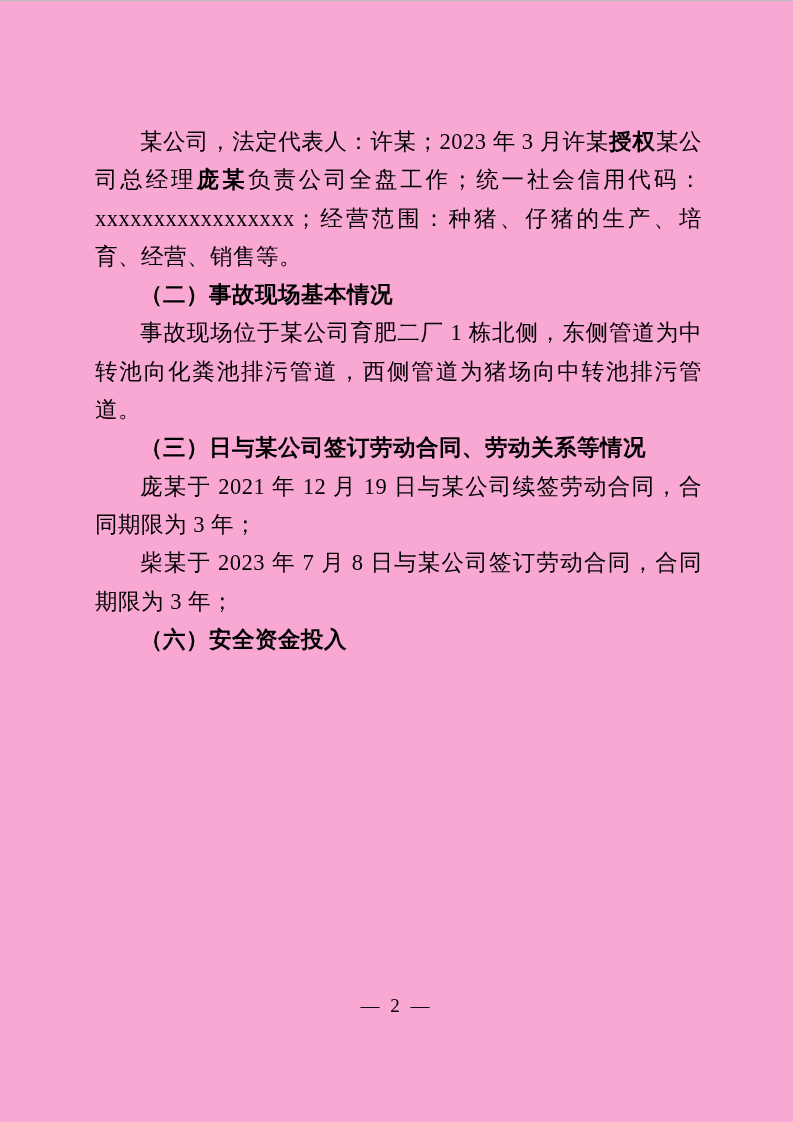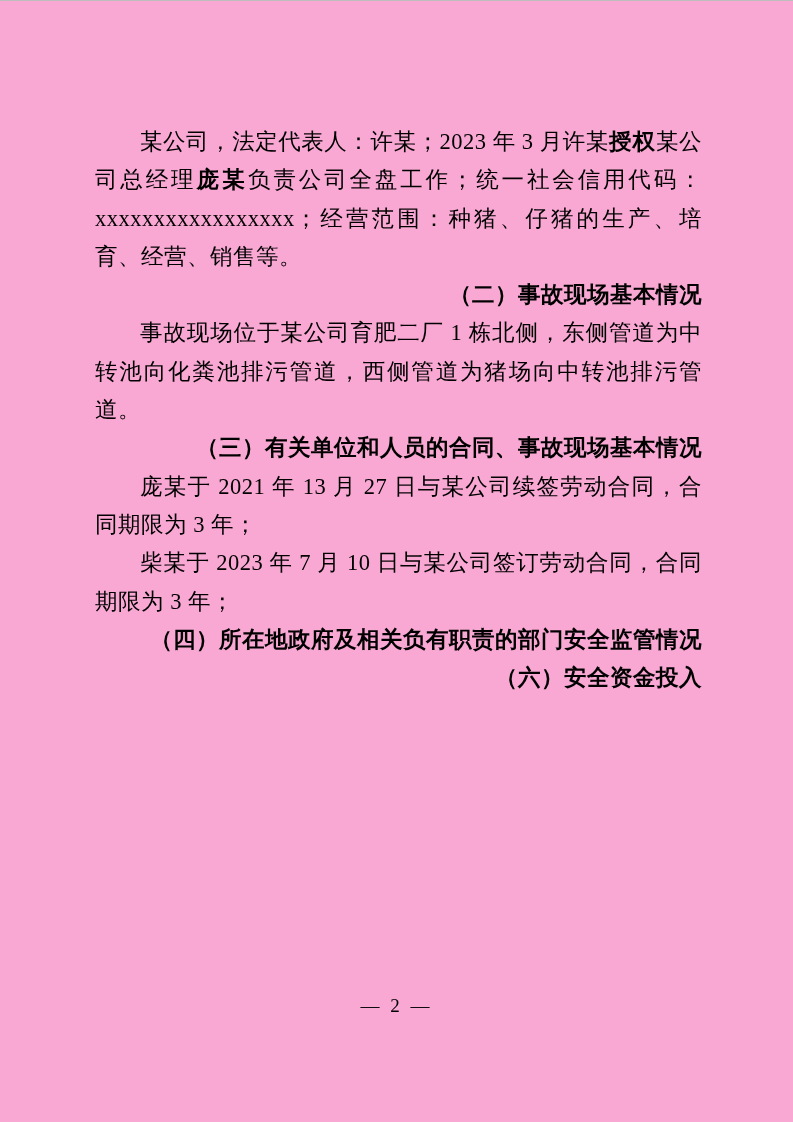--- a/index.html
+++ b/index.html
@@ -29,21 +29,21 @@
   .para {
     margin: 0;
     text-align: justify;
     text-justify: inter-character;
     text-indent: 2em;
   }
   .heading {
     margin: 0;
     text-indent: 2em;
     font-weight: 700;
-    text-align: right;
+    text-align: left;
   }
   .b-term {
     font-weight: 700;
     font-family: "Liberation Sans", "DejaVu Sans", sans-serif;
     letter-spacing: 1px;
   }
   .footer {
     position: absolute;
     top: 994px;
     left: 0;
@@ -59,28 +59,27 @@
 <div class="page">
 
   <div class="doc">
 
     <p class="para"><span>某公司，法定代表人：许某；2023 年 3 月许某</span><span class="b-term">授权</span><span>某公司总经理</span><span class="b-term">庞某</span><span>负责公司全盘工作；统一社会信用代码：xxxxxxxxxxxxxxxxx；经营范围：种猪、仔猪的生产、培育、经营、销售等。</span></p>
 
     <p class="heading">（二）事故现场基本情况</p>
 
     <p class="para">事故现场位于某公司育肥二厂 1 栋北侧，东侧管道为中转池向化粪池排污管道，西侧管道为猪场向中转池排污管道。</p>
 
-    <p class="heading">（三）有关单位和人员的合同、事故现场基本情况</p>
+    <p class="heading">（三）日与某公司签订劳动合同、劳动关系等情况</p>
 
-    <p class="para">庞某于 2021 年 13 月 27 日与某公司续签劳动合同，合同期限为 3 年；</p>
+    <p class="para">庞某于 2021 年 12 月 19 日与某公司续签劳动合同，合同期限为 3 年；</p>
 
-    <p class="para">柴某于 2023 年 7 月 10 日与某公司签订劳动合同，合同期限为 3 年；</p>
+    <p class="para">柴某于 2023 年 7 月 8 日与某公司签订劳动合同，合同期限为 3 年；</p>
 
 
-    <p class="heading">（四）所在地政府及相关负有职责的部门安全监管情况</p>
 
 
     <p class="heading">（六）安全资金投入</p>
 
 
   </div>
 
   <div class="footer">— 2 —</div>
 
 </div>

